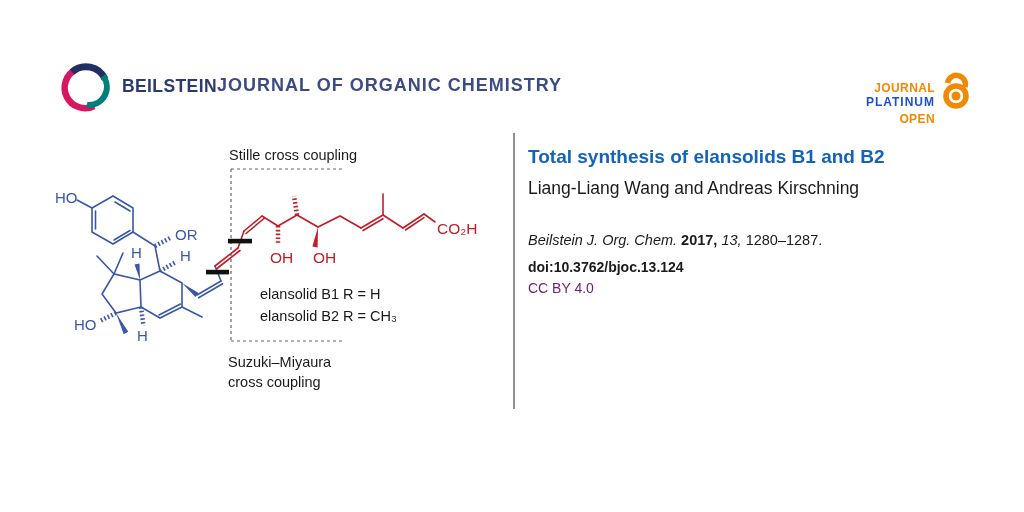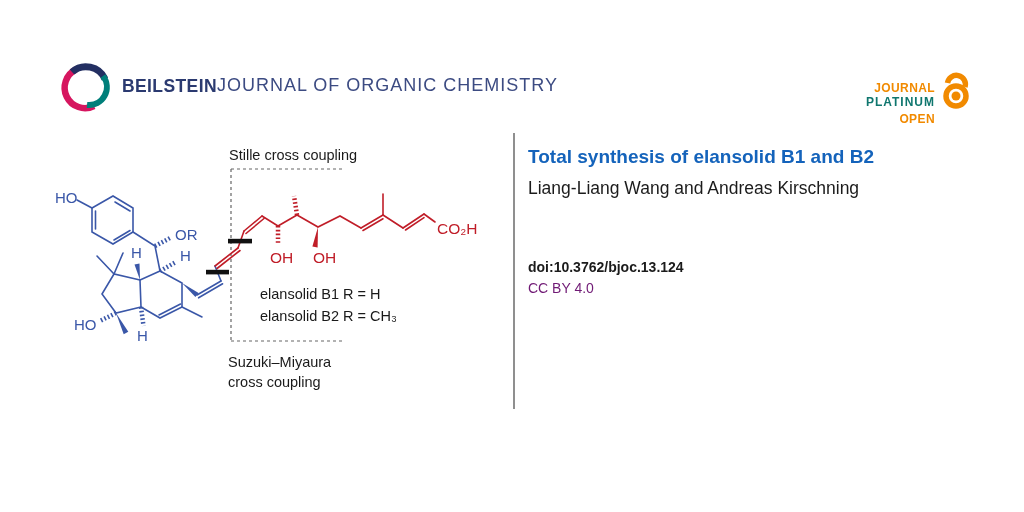--- a/index.html
+++ b/index.html
@@ -1,26 +1,26 @@
 <!DOCTYPE html>
 <html><head>
 <meta charset="utf-8">
 <style>
   html,body{margin:0;padding:0;background:#fff;}
   #canvas{position:relative;width:1024px;height:464px;background:#ffffff;overflow:hidden;
           font-family:"Liberation Sans",sans-serif;}
   .abs{position:absolute;}
   
   .brand-bold{left:122px;top:76px;font-size:17.5px;font-weight:700;color:#2b3a70;letter-spacing:.4px;}
-  .brand-light{left:217px;top:75px;font-size:18px;font-weight:400;color:#3c4b82;letter-spacing:1px;}
+  .brand-light{left:217px;top:75px;font-size:18px;font-weight:700;color:#3c4b82;letter-spacing:1px;}
   
   .oa-line{right:89px;text-align:right;font-weight:700;font-size:12px;letter-spacing:.4px;}
   .oa-1{top:68px;color:#f18a00;margin-top:44px;}
   .oa-2{top:81px;color:#f18a00;}
-  .oa-3{top:95px;color:#0f766e;letter-spacing:1px;}
+  .oa-3{top:95px;color:#1d4ed8;letter-spacing:1px;}
   
   .divider{left:513px;top:133px;width:1.5px;height:276px;background:#8f8f8f;}
   .title{left:528px;top:146px;width:420px;font-size:19px;font-weight:700;color:#1463bb;}
   .authors{left:528px;top:178px;width:420px;font-size:17.5px;color:#1b1b1b;}
   .citation{left:528px;top:232px;width:420px;font-size:14.5px;color:#1b1b1b;}
   .doi{left:528px;top:259px;font-size:14px;color:#1b1b1b;font-weight:bold;}
   .license{left:528px;top:280px;font-size:14px;color:#701a75;}
   svg text{font-family:"Liberation Sans",sans-serif;}
   .figtext{font-size:14.5px;fill:#1a1a1a;}
   .atom-blue{font-size:15px;fill:#3a57a8;}
@@ -130,18 +130,24 @@
 
     <text x="229" y="160" class="figtext">Stille cross coupling</text>
     <text x="260" y="299" class="figtext">elansolid B1 R = H</text>
     <text x="260" y="321" class="figtext">elansolid B2 R = CH₃</text>
     <text x="228" y="367" class="figtext">Suzuki–Miyaura</text>
     <text x="228" y="387" class="figtext">cross coupling</text>
   </svg>
 
   <div class="abs divider"></div>
 
-  <div class="abs title">Total synthesis of elansolid B1 and B2</div>
+  <div class="abs title">Total synthesis of elansolids B1 and B2</div>
   <div class="abs authors">Liang-Liang Wang and Andreas Kirschning</div>
+  <div class="abs citation">
+    <i>Beilstein J. Org. Chem.</i>
+    <b>2017,</b>
+    <i>13,</i>
+    <span>1280–1287.</span>
+  </div>
   <div class="abs doi">doi:10.3762/bjoc.13.124</div>
   <div class="abs license">CC BY 4.0</div>
 
 </div>
 
 </body></html>

